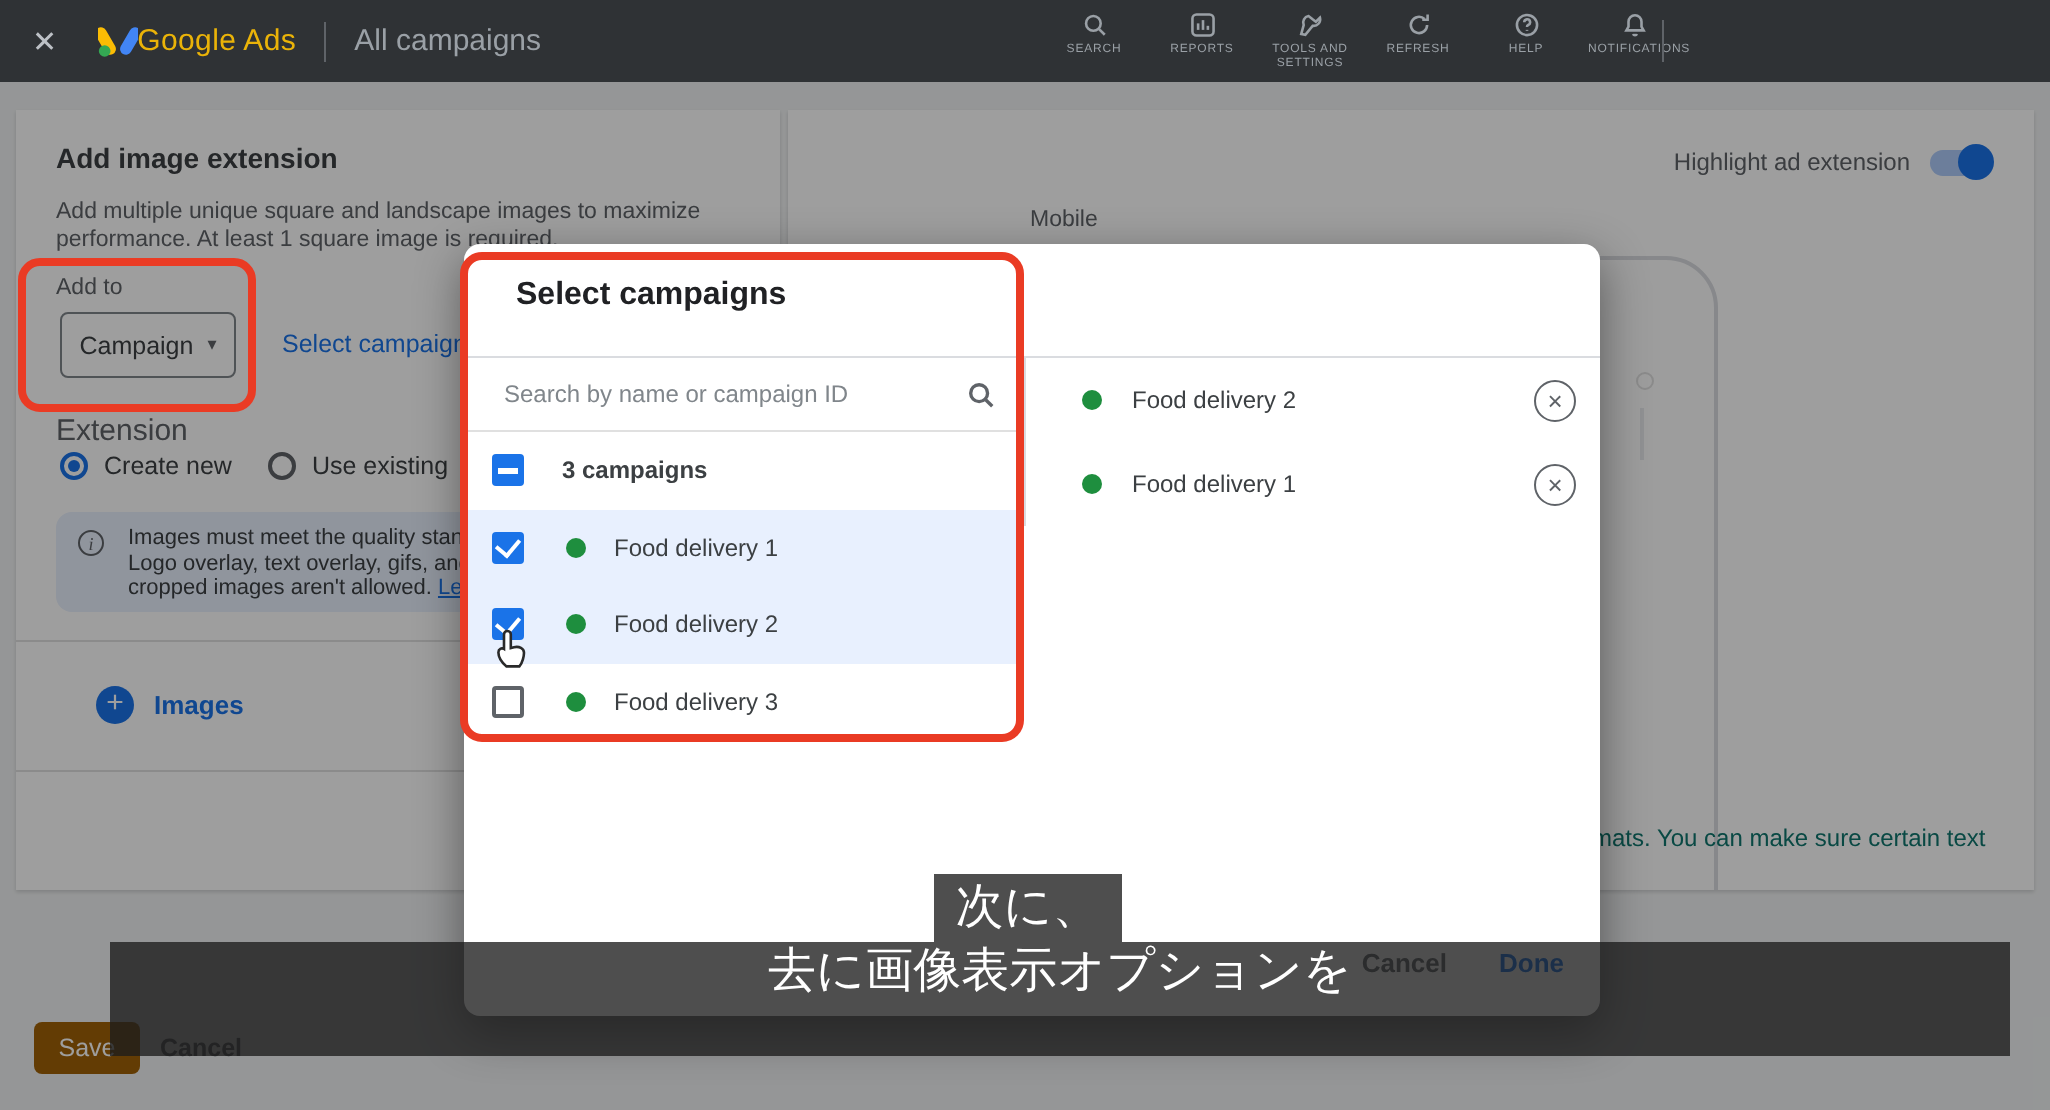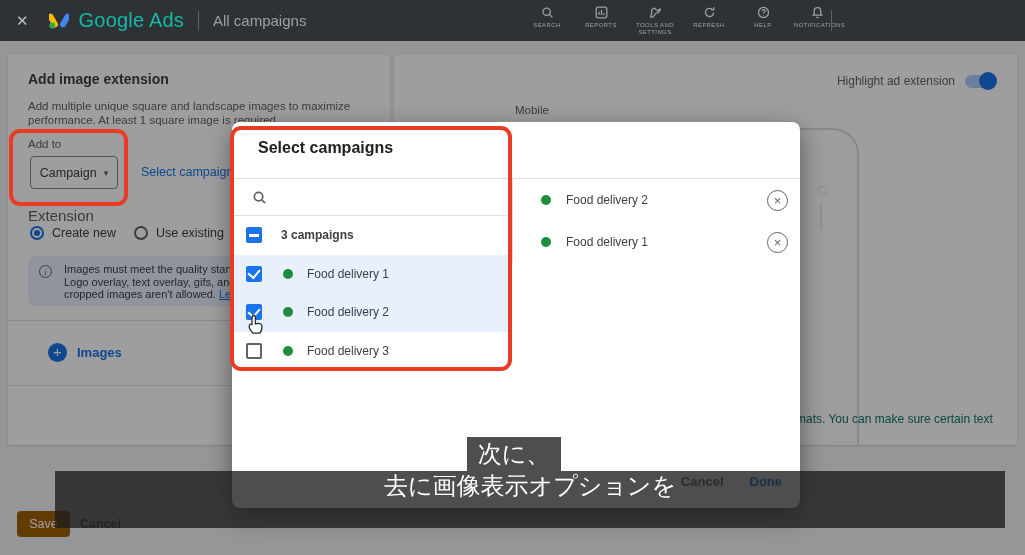--- a/index.html
+++ b/index.html
@@ -3,21 +3,21 @@
 <meta charset="utf-8">
 <style>
   * { margin:0; padding:0; box-sizing:border-box; }
   html,body { width:1025px; height:555px; overflow:hidden; }
   body { font-family:"Liberation Sans","DejaVu Sans",sans-serif; position:relative; background:#f1f3f4; }
 
   
   .topbar { position:absolute; left:0; top:0; width:1025px; height:41px; background:#2f3235; display:flex; align-items:center; z-index:1; }
   .close-x { color:#bdc1c6; font-size:15px; margin-left:16px; cursor:pointer; }
   .logo { width:20px; height:17px; margin-left:20px; }
-  .brand { color:#14b8a6; font-size:20px; margin-left:10px; letter-spacing:.2px; }
+  .brand { color:#eab308; font-size:15px; letter-spacing:.2px; }
   .tb-div { width:1px; height:20px; background:#5f6368; margin:0 14px; }
   .section { color:#9aa0a6; font-size:15px; }
   .tb-nav { position:absolute; left:520px; top:0; height:41px; display:flex; align-items:flex-start; }
   .tb-item { width:54px; padding-top:6px; display:flex; flex-direction:column; align-items:center; cursor:pointer; }
   .tb-item svg { width:13px; height:13px; stroke:#9aa0a6; fill:none; stroke-width:1.6; }
   .tb-label { margin-top:3px; font-size:6px; letter-spacing:.4px; color:#9aa0a6; text-align:center; line-height:7px; max-width:46px; }
   .tb-enddiv { position:absolute; left:831px; top:10px; width:1px; height:21px; background:#5f6368; }
 
   
   .page { position:absolute; left:0; top:41px; width:1025px; height:514px; background:#f1f3f4; }
@@ -233,20 +233,21 @@
 </div>
 
 <div class="scrim"></div>
 
 <div class="modal">
   <div class="modal-title">Select campaigns</div>
   <div class="modal-hdiv"></div>
 
   <div class="m-left">
     <div class="search-row">
+      <input class="search-input" placeholder="Search by name or campaign ID" style="">
       <svg viewBox="0 0 16 16">
           <circle cx="7" cy="7" r="4.5"></circle>
           <line x1="10.5" y1="10.5" x2="14" y2="14"></line>
         </svg>
     </div>
     <div class="m-row">
       <span class="cb indet"></span>
       <span class="grp-label">3 campaigns</span>
     </div>
     <div class="m-row sel">

